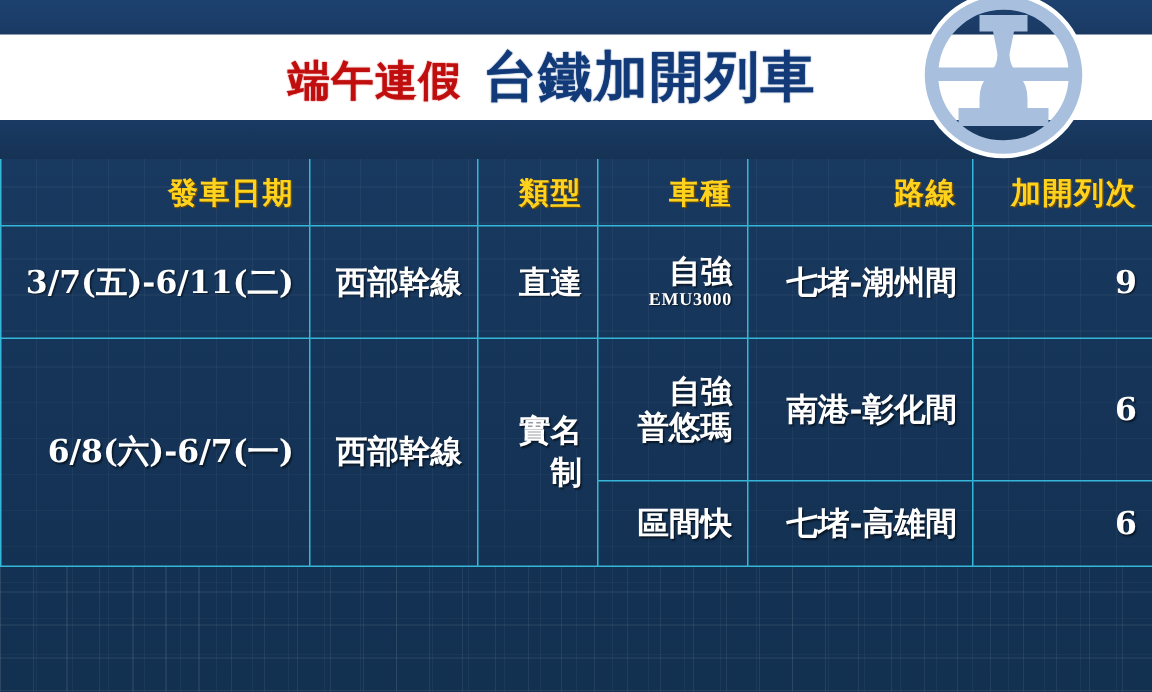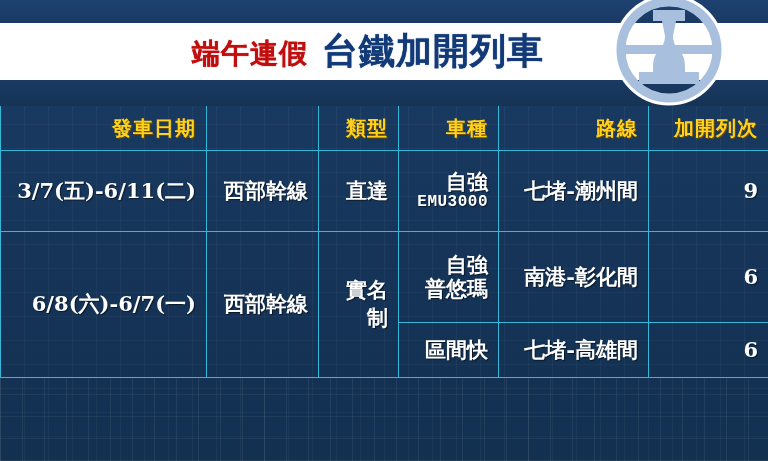--- a/index.html
+++ b/index.html
@@ -70,22 +70,22 @@
     border-top:none;height:44px;
     color:#ffd21e;font-size:20px;font-weight:bold;letter-spacing:1px;
     text-shadow:1px 1px 0 #6b4a00;
   }
   table.sched td.cell{
     color:#ffffff;font-size:21px;font-weight:bold;
     text-shadow:1px 1px 1px rgba(0,0,0,.55);
   }
   td.noleft{border-left:none;}
   td.noright{border-right:none;margin-left:44px;}
-  .sub{display:block;font-size:16px;font-weight:bold;letter-spacing:.5px;
-       font-family:Liberation Mono, monospace;}
+  .sub{display:block;font-size:12px;font-weight:bold;letter-spacing:.5px;
+       font-family:Liberation Serif, serif;}
   .two-line span{display:block;line-height:1.12;}
   .num{font-size:22px;}
   
   .bottom{
     position:absolute;left:0;top:378px;width:768px;height:83px;
     background:linear-gradient(180deg,#2e6da0 0%,#2a6header 0%,#2b6896 40%,#2b6693 100%);
   }
   .bottom-inner{
     position:absolute;inset:0;
     background-image:

